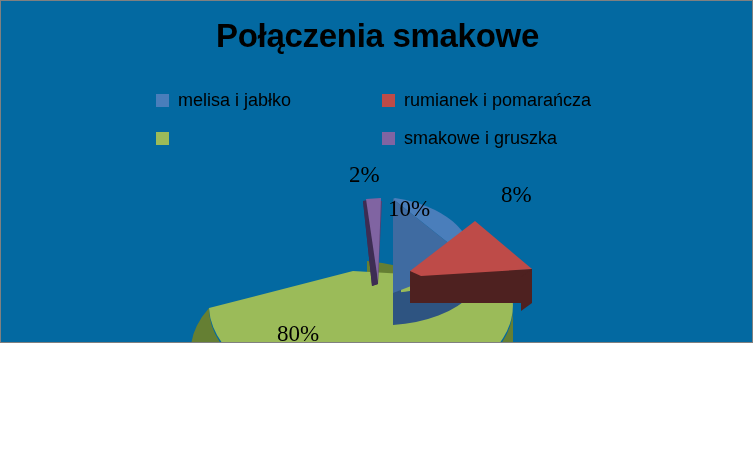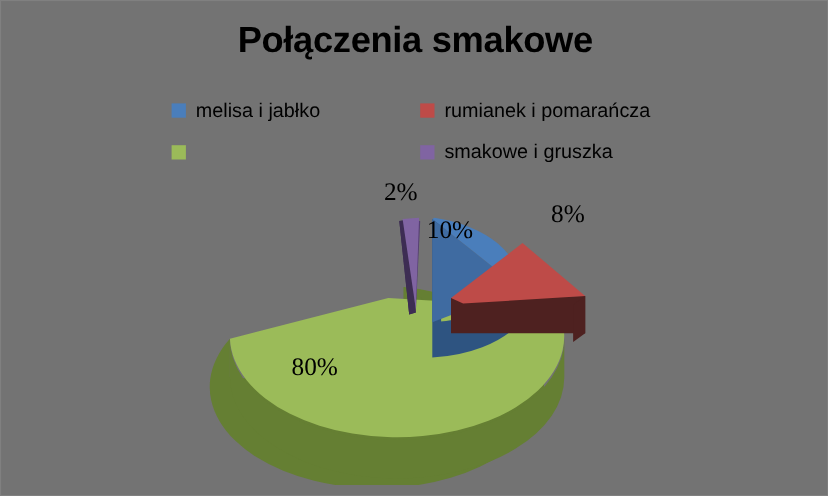--- a/index.html
+++ b/index.html
@@ -6,24 +6,24 @@
     margin: 0;
     padding: 0;
     background: #ffffff;
   }
   body {
     font-family: "Liberation Sans", sans-serif;
   }
   .chart-frame {
     position: relative;
     width: 753px;
-    height: 451px;
+    height: 343px;
     box-sizing: border-box;
     border: 1px solid #808080;
-    background: #737373;
+    background: #0369a1;
     overflow: hidden;
   }
   .chart-title {
     position: absolute;
     top: 16px;
     left: 0;
     width: 753px;
     text-align: center;
     font-family: "Liberation Sans", sans-serif;
     font-size: 33px;
@@ -73,21 +73,21 @@
     left: 0;
     top: 0;
   }
   .data-label {
     position: absolute;
     font-family: "Liberation Serif", serif;
     font-size: 23px;
     color: #000000;
     white-space: nowrap;
   }
-  .lbl-80 { left: 264px; top: 180px; }
+  .lbl-80 { left: 276px; top: 180px; }
   .lbl-10 { left: 387px; top: 55px; }
   .lbl-8  { left: 500px; top: 41px; }
   .lbl-2  { left: 348px; top: 21px; }
 </style>
 </head>
 <body>
 
 <div class="chart-frame">
 
   <div class="chart-title">Połączenia smakowe</div>

